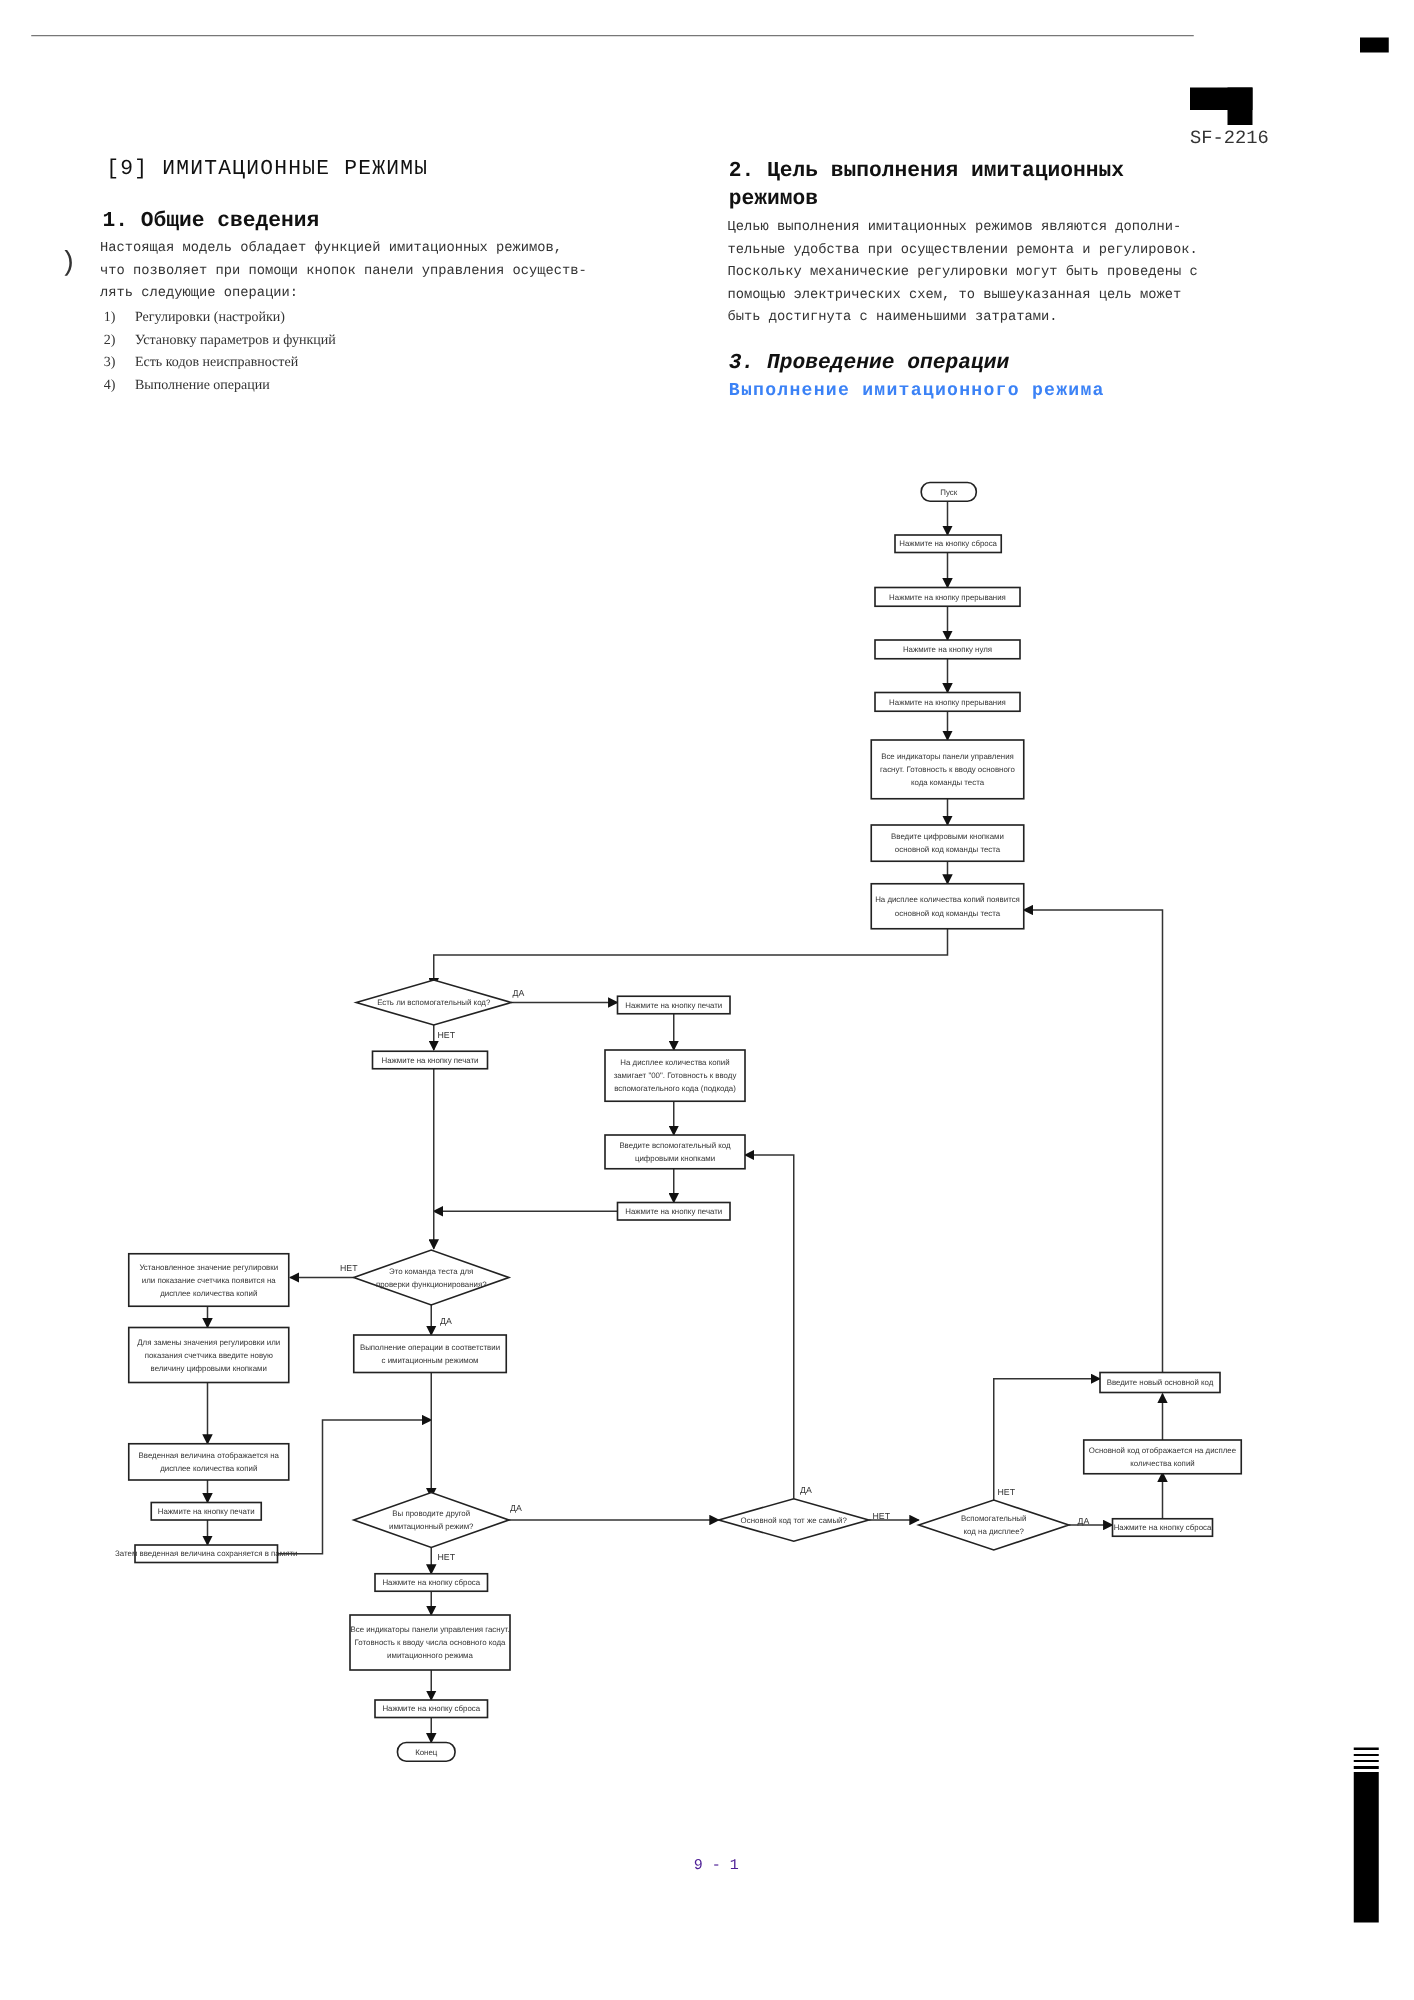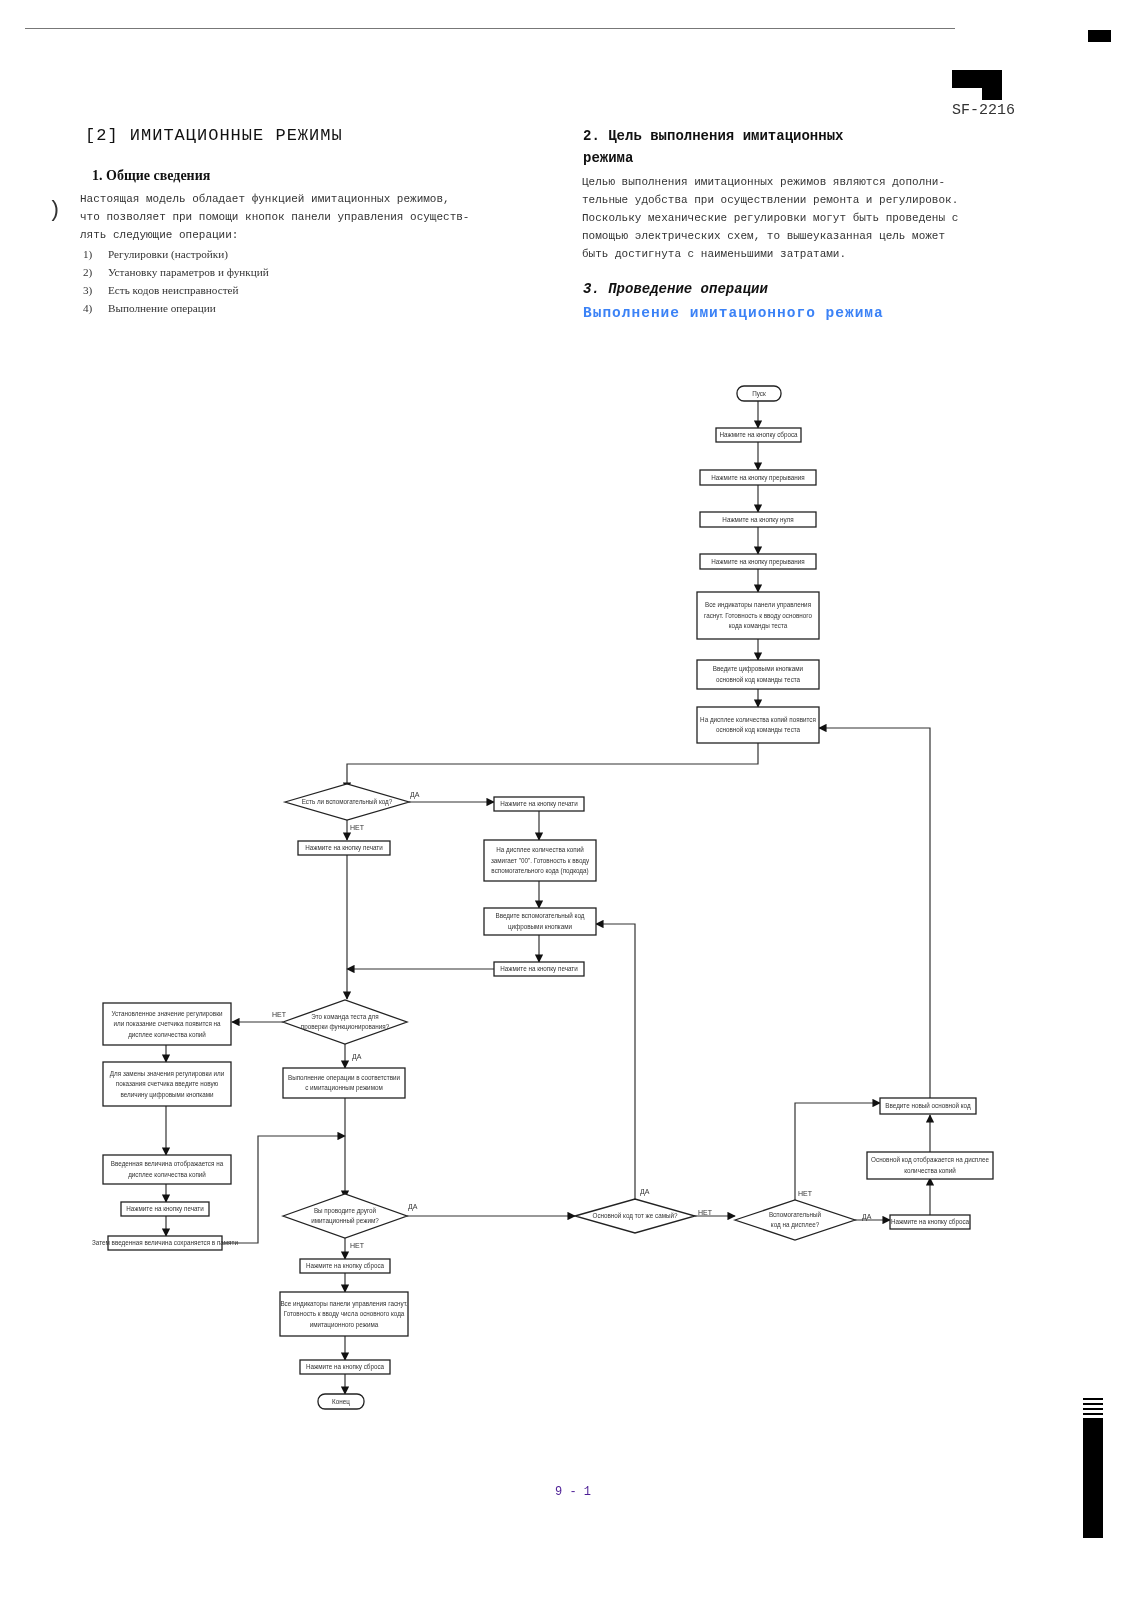--- a/index.html
+++ b/index.html
@@ -2,21 +2,21 @@
 <html><head>
 <meta charset="utf-8">
 <style>
   html, body { margin:0; padding:0; background:#fff; }
   body { width:1131px; height:1600px; position:relative; overflow:hidden; font-family:"Liberation Mono","DejaVu Sans Mono",monospace; color:#222; }
   .topline { position:absolute; left:25px; top:28px; width:930px; height:1px; background:#777; }
   .corner-mark { position:absolute; left:1088px; top:30px; width:23px; height:12px; background:#000; }
   .model-mark { position:absolute; left:952px; top:70px; width:50px; height:30px; border-top:18px solid #000; border-right:20px solid #000; box-sizing:border-box; }
   .model { position:absolute; left:952px; top:102px; font-size:15px; color:#333; }
   .chap { position:absolute; left:85px; top:126px; font-size:17px; letter-spacing:1px; color:#111; }
-  .h2 { position:absolute; font-weight:bold; font-size:14px; color:#111; }
+  .h2 { position:absolute; font-weight:bold; font-size:17px; color:#111; }
   .para { position:absolute; font-size:11px; line-height:18px; color:#333; white-space:pre; }
   .list { position:absolute; left:83px; top:245px; font-size:11.2px; line-height:18px; color:#333;font-family:Liberation Serif, serif; }
   .list div { white-space:pre; }
   .list .n { display:inline-block; width:25px; }
   .sub { position:absolute; left:597px; top:312px; font-size:14.5px; letter-spacing:1px; font-weight:bold; color:#3b82f6; }
   .bracket { position:absolute; left:48px; top:198px; font-size:22px; color:#333; }
   .pagenum { position:absolute; left:555px; top:1485px; font-size:12px; color:#4c1d95; }
   .edge-bar { position:absolute; left:1083px; top:1420px; width:20px; height:118px; background:#000; }
   .edge-ticks { position:absolute; left:1083px; top:1398px; width:20px; height:22px;
     background:repeating-linear-gradient(#000 0 2px, #fff 2px 5px); }
@@ -27,36 +27,36 @@
   svg#flow .ln { stroke:#333; stroke-width:1.2; fill:none; }
 </style>
 </head>
 <body>
 
 <div class="topline"></div>
 <div class="corner-mark"></div>
 <div class="model-mark"></div>
 <div class="model">SF-2216</div>
 
-<div class="chap">[2] ИМИТАЦИОННЫЕ РЕЖИМЫ</div>
-
-<div class="h2" style="left:92px;top:168px;font-family:Liberation Serif, serif;">1. Общие сведения</div>
+<div class="chap">[9] ИМИТАЦИОННЫЕ РЕЖИМЫ</div>
+
+<div class="h2" style="left:82px;top:168px;">1. Общие сведения</div>
 <div class="bracket">)</div>
 <div class="para" style="left:80px;top:190px;">Настоящая модель обладает функцией имитационных режимов,
 что позволяет при помощи кнопок панели управления осуществ-
 лять следующие операции:</div>
 <div class="list">
   <div><span class="n">1)</span><span>Регулировки (настройки)</span></div>
   <div><span class="n">2)</span><span>Установку параметров и функций</span></div>
   <div><span class="n">3)</span><span>Есть кодов неисправностей</span></div>
   <div><span class="n">4)</span><span>Выполнение операции</span></div>
 </div>
 
 <div class="h2" style="left:583px;top:128px;">2. Цель выполнения имитационных</div>
-<div class="h2" style="left:583px;top:150px;">режима</div>
+<div class="h2" style="left:583px;top:150px;">режимов</div>
 <div class="para" style="left:582px;top:173px;">Целью выполнения имитационных режимов являются дополни-
 тельные удобства при осуществлении ремонта и регулировок.
 Поскольку механические регулировки могут быть проведены с
 помощью электрических схем, то вышеуказанная цель может
 быть достигнута с наименьшими затратами.</div>
 
 <div class="h2" style="left:583px;top:281px;font-style:italic;">3. Проведение операции</div>
 <div class="sub" style="left:583px;top:305px;">Выполнение имитационного режима</div>
 
 <svg id="flow" width="1131" height="1600">

